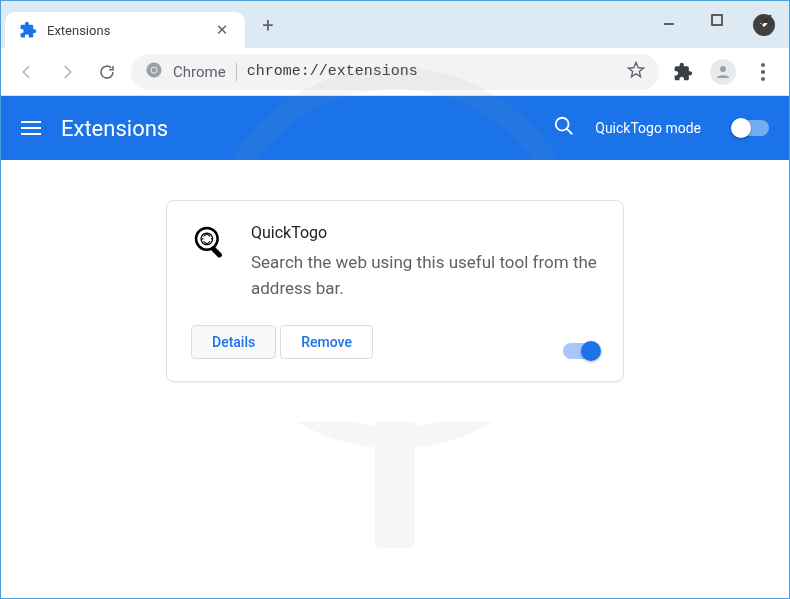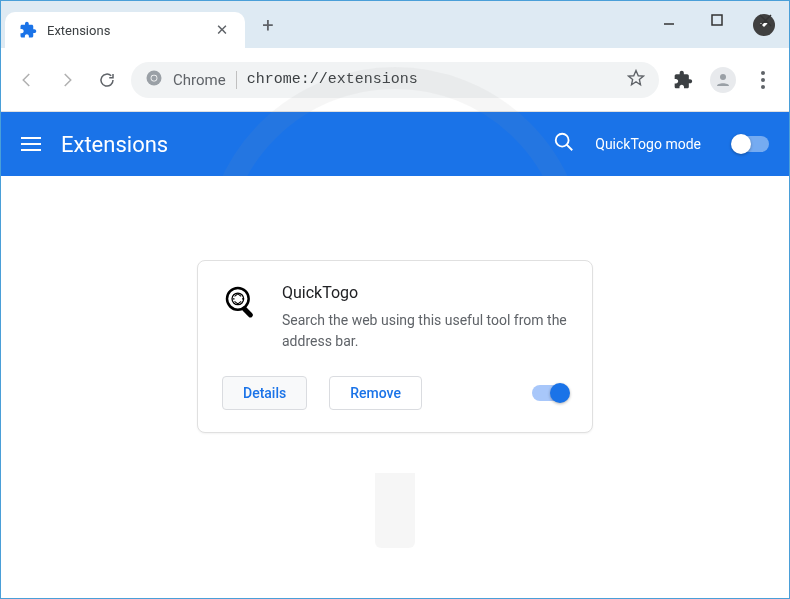--- a/index.html
+++ b/index.html
@@ -11,21 +11,21 @@
 .tab-icon svg { width: 18px; height: 18px; display:block; }
 .tab-title { font-size: 13px; color: #3c4043; flex: 1; }
 .tab-close { width: 18px; height: 18px; display:flex; align-items:center; justify-content:center; color:#5f6368; font-size:15px; cursor:pointer; border-radius:50%; }
 .newtab { width: 30px; height: 30px; display:flex; align-items:center; justify-content:center; color:#5f6368; font-size:20px; margin-left:8px; cursor:pointer; border-radius:50%; }
 .win-controls { position:absolute; right:0; top:0; display:flex; height:38px; }
 .win-btn { width:48px; display:flex; align-items:center; justify-content:center; color:#333; font-size:16px; cursor:pointer; }
 .circle-down { width:22px; height:22px; border-radius:50%; background:#404040; display:flex; align-items:center; justify-content:center; margin-right:10px; margin-left:auto; }
 .circle-down svg { width:10px; height:10px; fill:#fff; }
 
 
-.toolbar { height: 64px; background: #fff; display:flex; align-items:center; padding: 0 10px; gap:8px; border-bottom: 1px solid #e0e0e0; }
+.toolbar { height: 48px; background: #fff; display:flex; align-items:center; padding: 0 10px; gap:8px; border-bottom: 1px solid #e0e0e0; }
 .nav-btn { width:32px; height:32px; display:flex; align-items:center; justify-content:center; border-radius:50%; cursor:pointer; }
 .nav-btn svg { width:18px; height:18px; }
 .nav-btn.disabled svg { stroke:#b0b0b0; }
 .nav-btn:not(.disabled) svg { stroke:#5f6368; }
 .omnibox { flex:1; height:36px; background:#f1f3f4; border-radius:18px; display:flex; align-items:center; padding:0 14px; gap:10px; }
 .omnibox-prefix { display:flex; align-items:center; gap:8px; color:#5f6368; font-size:15px; }
 .omnibox-sep { width:1px; height:18px; background:#c0c0c0; }
 .omnibox-url { color:#3c4043; font-size:15px; flex:1;font-family:Liberation Mono, monospace; }
 .star { color:#5f6368; }
 .tb-icon { width:32px; height:32px; display:flex; align-items:center; justify-content:center; border-radius:50%; cursor:pointer; color:#5f6368; }
@@ -38,27 +38,27 @@
 .hamburger { display:flex; flex-direction:column; gap:4px; cursor:pointer; }
 .hamburger span { width:20px; height:2px; background:#fff; }
 .header-title { font-size:22px; font-weight:400; flex:1; }
 .dev-label { font-size:14px; margin-right:12px; }
 .toggle { width:36px; height:16px; background:rgba(255,255,255,0.4); border-radius:10px; position:relative; cursor:pointer; }
 .toggle-knob { width:20px; height:20px; background:#fff; border-radius:50%; position:absolute; top:-2px; left:-2px; box-shadow:0 1px 3px rgba(0,0,0,0.3); }
 .search-ico svg { width:22px; height:22px; stroke:#fff; fill:none; cursor:pointer; }
 
 
 .content { background:#fff; padding:40px 0; display:flex; justify-content:center; position:relative; }
-.card { width:396px; background:#fff; border:1px solid #e0e0e0; border-radius:8px; box-shadow:0 1px 2px rgba(0,0,0,0.05); padding:22px 24px;margin-top:44px; }
+.card { width:458px; background:#fff; border:1px solid #e0e0e0; border-radius:8px; box-shadow:0 1px 2px rgba(0,0,0,0.05); padding:22px 24px; }
 .card-top { display:flex; gap:20px; }
 .ext-icon { width:40px; height:40px; position:relative; }
 .ext-icon svg { width:40px; height:40px; }
 .ext-name { font-size:16px; color:#202124; margin-bottom:8px; }
-.ext-desc { font-size:14px; color:#5f6368; line-height:1.5; }
-.card-bottom { display:flex; align-items:center; margin-top:24px; gap:22px; }
+.ext-desc { font-size:17px; color:#5f6368; line-height:1.5; }
+.card-bottom { display:flex; align-items:flex-end; margin-top:24px; gap:4px; }
 .pill-btn { border:1px solid #dadce0; background:#fff; color:#1a73e8; font-size:14px; padding:8px 20px; border-radius:4px; cursor:pointer; font-weight:500; }
 .pill-btn:first-child { background:#f8f9fa; }
 .spacer { flex:1; }
 .ext-toggle { width:36px; height:16px; background:#a8c7fa; border-radius:10px; position:relative; cursor:pointer; }
 .ext-toggle-knob { width:20px; height:20px; background:#1a73e8; border-radius:50%; position:absolute; top:-2px; right:-2px; box-shadow:0 1px 3px rgba(0,0,0,0.3); }
 
 
 .watermark { position:absolute; top:50%; left:50%; transform:translate(-50%,-50%); pointer-events:none; opacity:0.08; z-index:0; }
 .watermark .wm-txt { position:absolute; bottom:150px; left:50%; transform:translateX(-50%); font-size:54px; font-weight:700; color:#666; white-space:nowrap; letter-spacing:2px; }
 </style>

